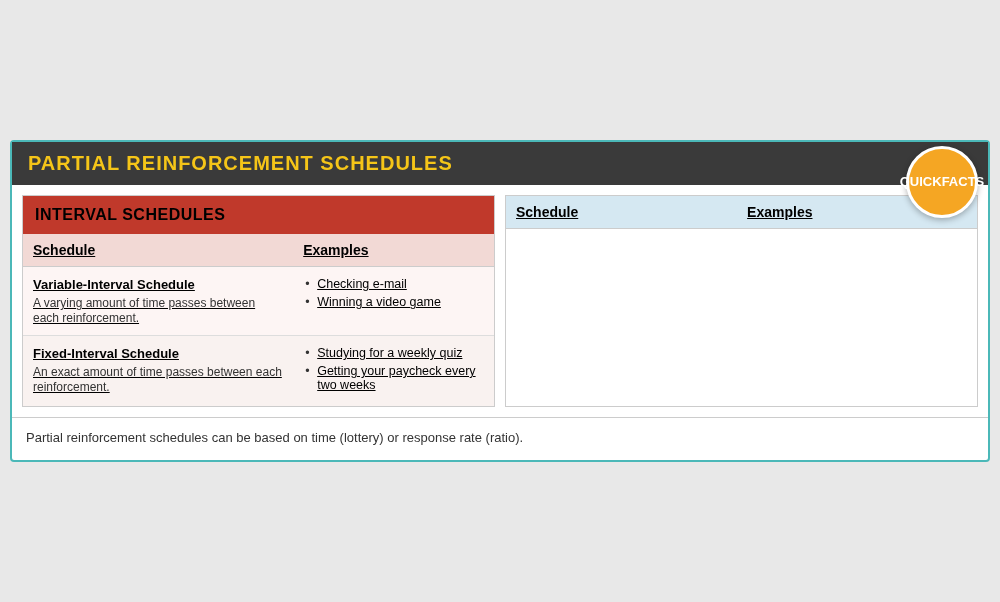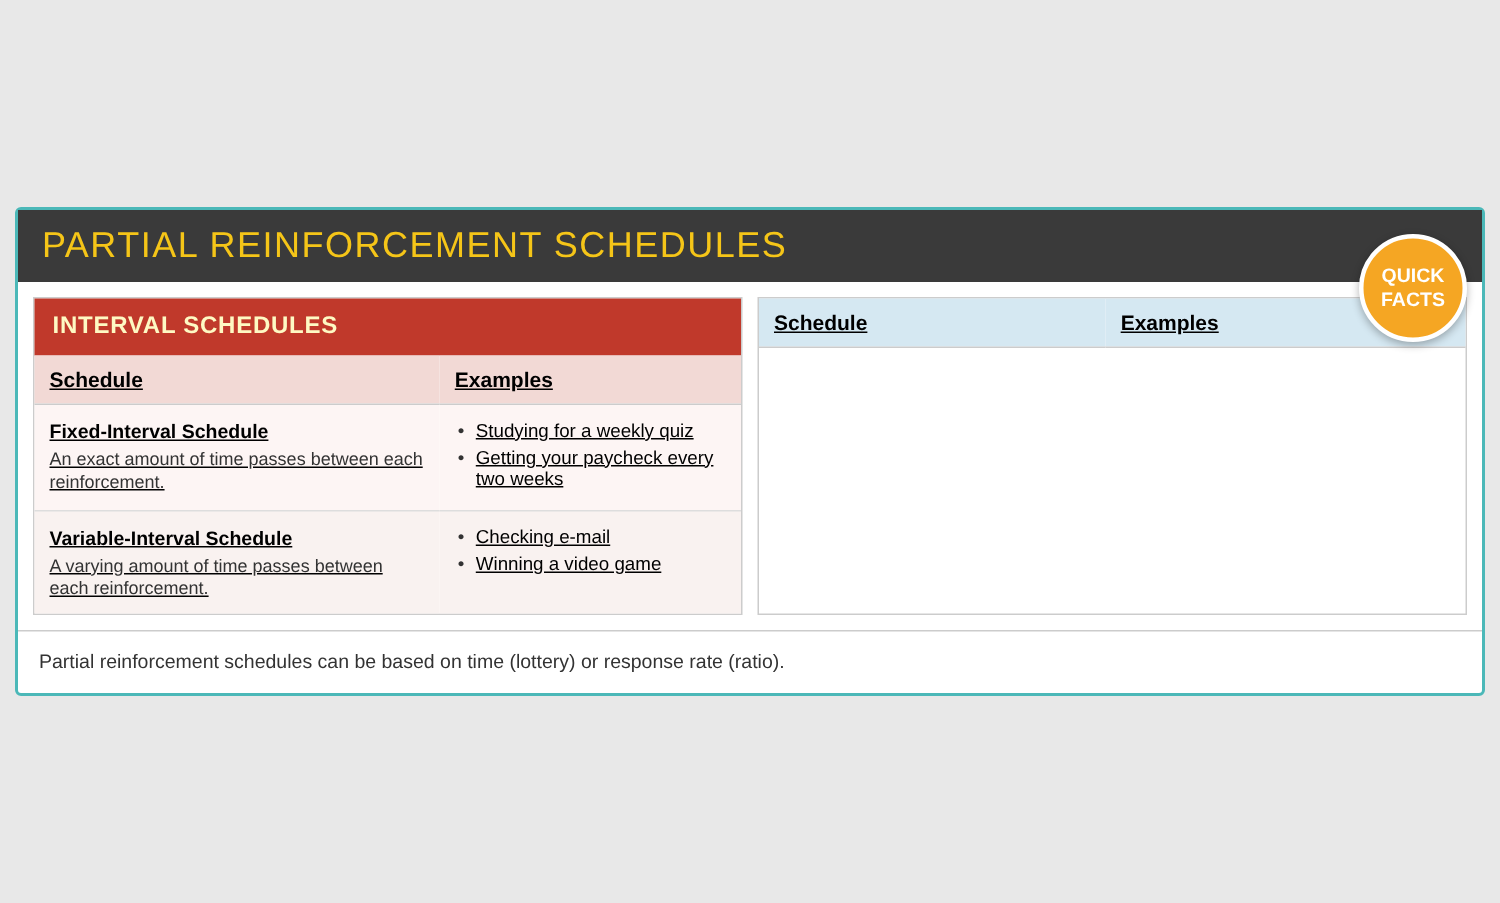--- a/index.html
+++ b/index.html
@@ -26,36 +26,36 @@
 
     .header {
       background: #3a3a3a;
       padding: 10px 16px;
       display: flex;
       align-items: center;
     }
 
     .header-title {
       color: #f5c518;
-      font-size: 24px;
-      font-weight: normal;
+      font-size: 20px;
+      font-weight: bold;
       letter-spacing: 1px;
       text-transform: uppercase;
     }
 
     .quick-facts-badge {
       position: absolute;
-      top: 16px;
+      top: 4px;
       right: 10px;
       width: 72px;
       height: 72px;
       background: #f5a623;
       border-radius: 50%;
       display: flex;
-      flex-direction: column;
+      flex-direction: row;
       align-items: center;
       justify-content: center;
       border: 3px solid #fff;
       z-index: 10;
       box-shadow: 0 2px 6px rgba(0,0,0,0.3);
     }
 
     .quick-facts-badge span {
       color: #fff;
       font-weight: bold;
@@ -74,21 +74,21 @@
 
     .section {
       flex: 1;
       border: 1px solid #ccc;
     }
 
     .section-header {
       padding: 10px 12px;
       font-size: 16px;
       font-weight: bold;
-      color: #fef9c3;
+      color: #000000;
       text-transform: uppercase;
       letter-spacing: 0.5px;
     }
 
     .interval .section-header { background: #c0392b; }
     .ratio .section-header { background: #2e86ab; }
 
     .table {
       width: 100%;
       border-collapse: collapse;
@@ -198,34 +198,34 @@
       <div class="section-header">INTERVAL SCHEDULES</div>
       <table class="table">
         <thead>
           <tr>
             <th>Schedule</th>
             <th>Examples</th>
           </tr>
         </thead>
         <tbody id="interval-tbody">
         <tr>
+              <td><span class="schedule-name">Variable-Interval Schedule</span><span class="schedule-desc">A varying amount of time passes between each reinforcement.</span></td>
+              <td>
+                <ul class="examples-list">
+                  <li>Checking e-mail</li>
+                  <li>Winning a video game</li>
+                </ul>
+              </td>
+            </tr>
+            <tr>
               <td><span class="schedule-name">Fixed-Interval Schedule</span><span class="schedule-desc">An exact amount of time passes between each reinforcement.</span></td>
               <td>
                 <ul class="examples-list">
                   <li>Studying for a weekly quiz</li>
                   <li>Getting your paycheck every two weeks</li>
-                </ul>
-              </td>
-            </tr>
-            <tr>
-              <td><span class="schedule-name">Variable-Interval Schedule</span><span class="schedule-desc">A varying amount of time passes between each reinforcement.</span></td>
-              <td>
-                <ul class="examples-list">
-                  <li>Checking e-mail</li>
-                  <li>Winning a video game</li>
                 </ul>
               </td>
             </tr>
           </tbody>
       </table>
     </div>
 
     <div class="section ratio">
       <table class="table">
         <thead>

